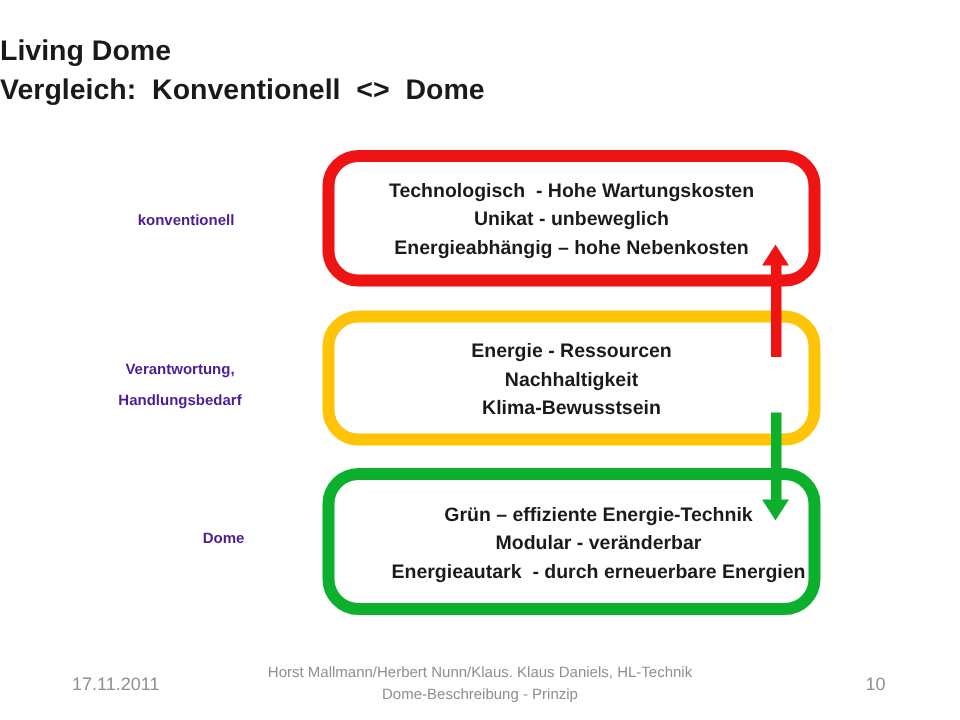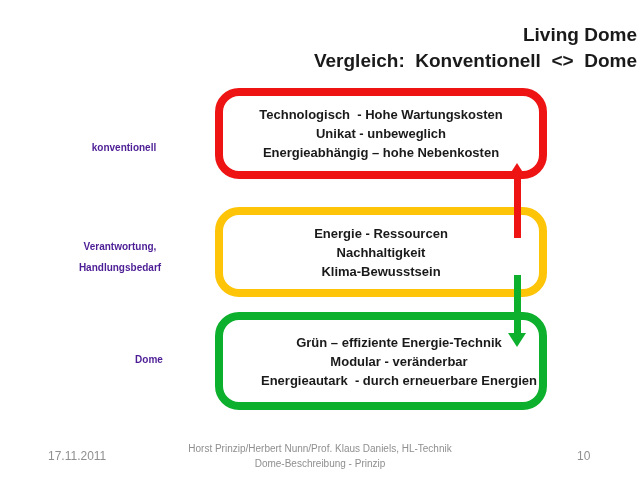--- a/index.html
+++ b/index.html
@@ -12,26 +12,25 @@
     font-family: "Liberation Sans", sans-serif;
     color: #1a1a1a;
   }
   .pre { white-space: pre-wrap; }
 
   
   .title {
     position: absolute;
     top: 22px; left: 0;
     width: 606px;
-    text-align: right;
+    text-align: left;
     font-weight: bold;
     font-size: 19px;
     line-height: 26px;
     color: #1a1a1a;
-    padding-left: 31px;
   }
 
   
   .side-label {
     position: absolute;
     text-align: center;
     font-weight: bold;
     font-size: 10px;
     line-height: 21px;
     color: #4c1d95;
@@ -52,21 +51,21 @@
     display: flex;
     flex-direction: column;
     justify-content: center;
     align-items: center;
     text-align: center;
     font-weight: bold;
     font-size: 13px;
     line-height: 19px;
     z-index: 1;
   }
-  .box-red    { top: 88px; height: 91px; border-color: #ee1414; }
+  .box-red    { top: 100px; height: 91px; border-color: #ee1414; }
   .box-yellow { top: 207px; height: 90px; border-color: #fdc408; }
   .box-green  { top: 312px; height: 98px; border-color: #0db02c; padding-left: 36px; }
 
   
   .arrow { position: absolute; z-index: 3; }
   .arrow .shaft { position: absolute; width: 7px; }
   .arrow .head  { position: absolute; width: 0; height: 0; }
 
   .arrow-up { left: 508px; top: 163px; width: 19px; height: 75px; }
   .arrow-up .head {
@@ -155,19 +154,19 @@
   </div>
 
   <div class="arrow arrow-down">
     <div class="shaft"></div>
     <div class="head"></div>
   </div>
 
   <div class="footer-date">17.11.2011</div>
 
   <div class="footer-credit">
-    <div>Horst Prinzip/Herbert Nunn/Prof. Klaus Daniels, HL-Technik</div>
+    <div>Horst Mallmann/Herbert Nunn/Klaus. Klaus Daniels, HL-Technik</div>
     <div>Dome-Beschreibung - Prinzip</div>
   </div>
 
   <div class="footer-page">10</div>
 
 </div>
 
 </body></html>

